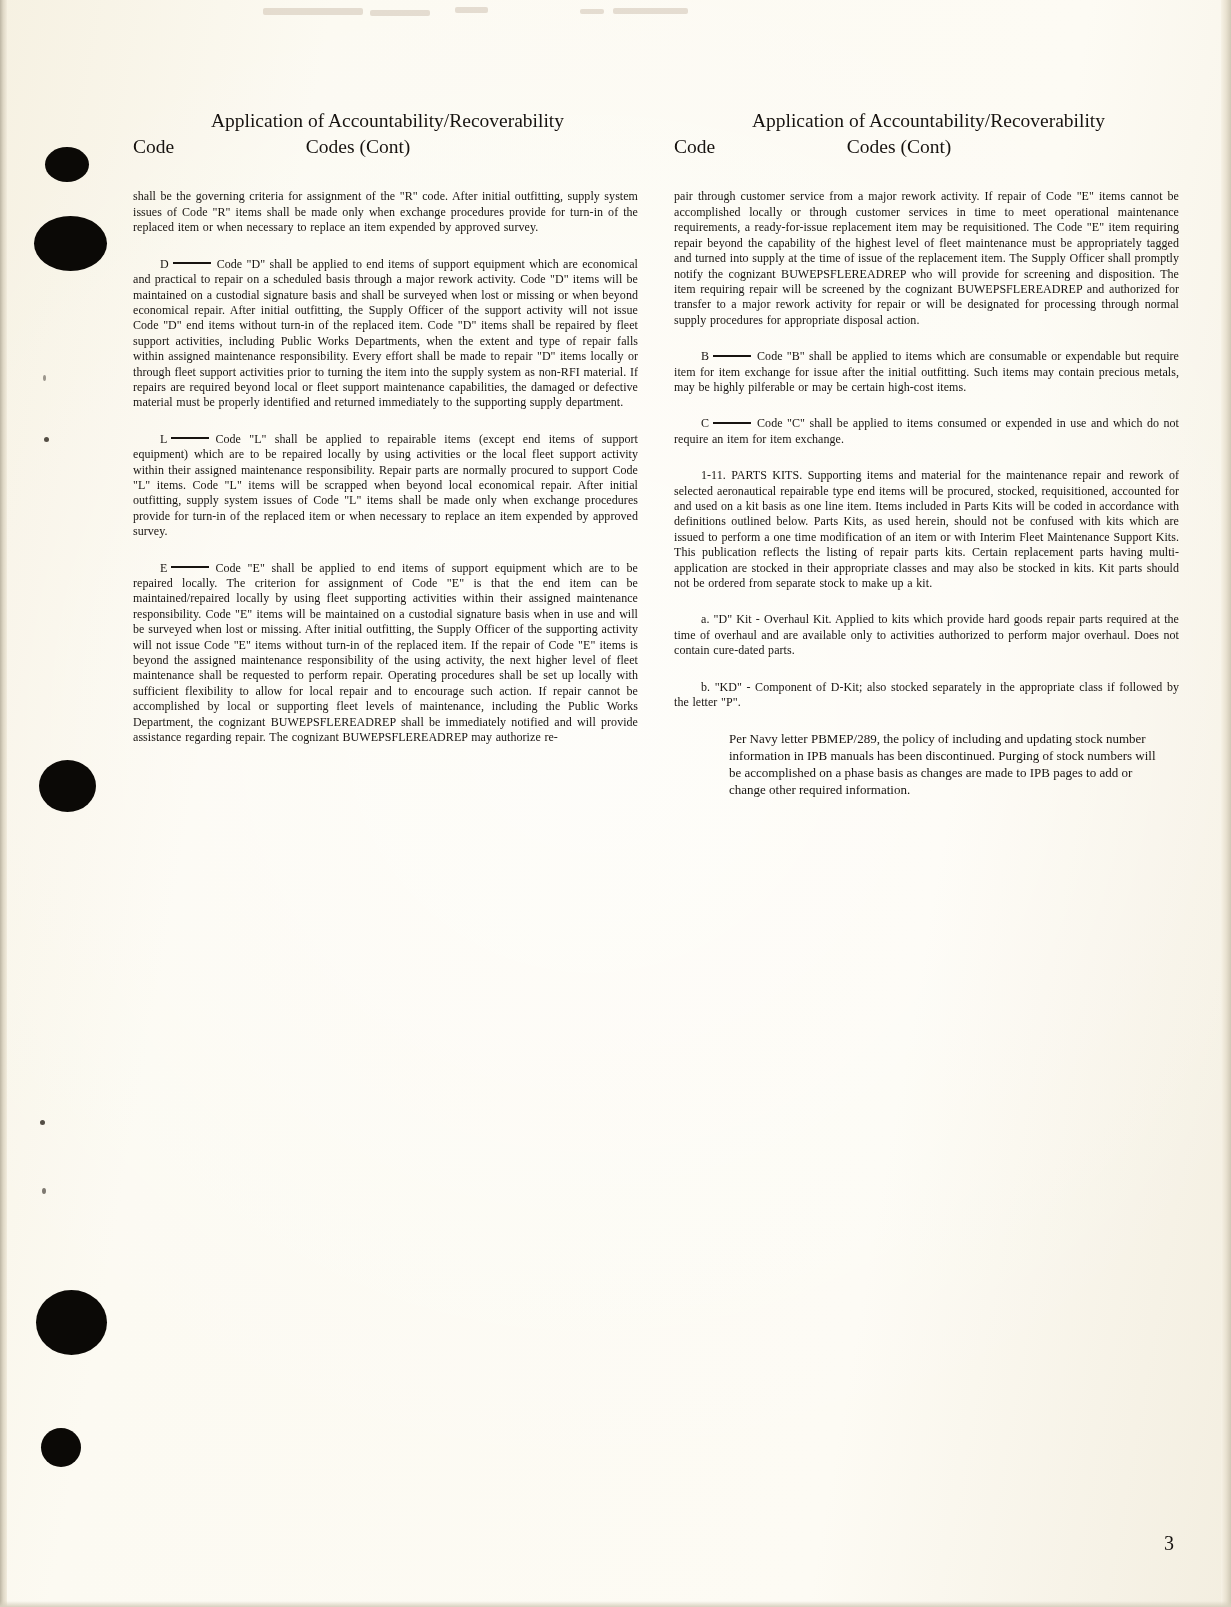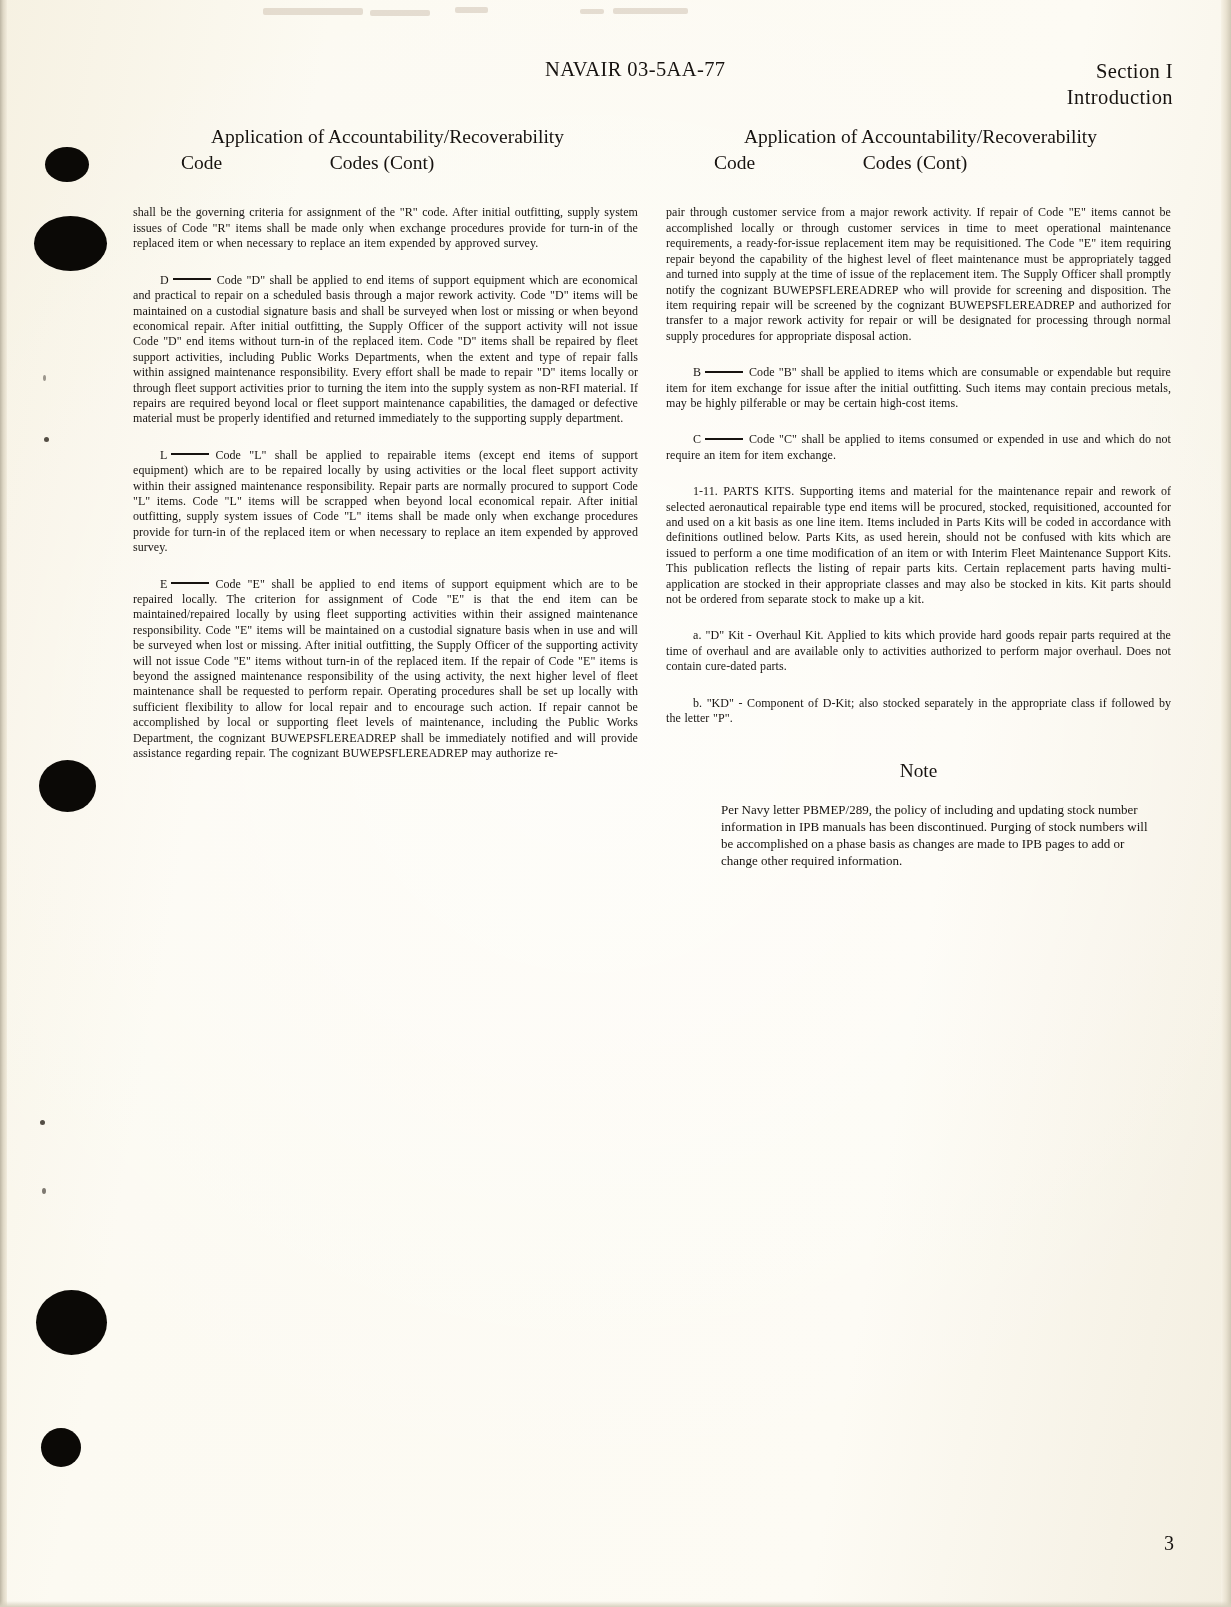--- a/index.html
+++ b/index.html
@@ -82,45 +82,44 @@
     align-items: flex-start;
     font-size: 20.5px;
     letter-spacing: 0.4px;
   }
   .rh-left { white-space: nowrap; margin-left: 415px; }
   .rh-right { text-align: right; line-height: 1.28; }
 
   
   .columns {
     position: absolute;
-    top: 124px;
+    top: 108px;
     left: 133px;
     width: 1052px;
     display: flex;
-    gap: 28px;
+    gap: 36px;
   }
   .col { width: 505px; }
 
   .col-head {
     display: block;
     font-size: 19.5px;
     line-height: 1.32;
     margin-bottom: 30px;
   }
   .col-head .head-line1 {
     display: block;
     text-align: center;
     white-space: nowrap;
     margin-left: 4px;
   }
   .col-head .head-line2 {
     display: flex;
     justify-content: space-between;
     align-items: center;
-    margin-left: 48px;
   }
   .col-head .head-line2 .spacer-right { width: 96px; }
 
   p.para {
     margin: 0 0 21px 0;
     font-size: 12px;
     line-height: 1.285;
     text-align: justify;
     text-justify: inter-word;
     letter-spacing: 0.05px;
@@ -177,27 +176,20 @@
   <div class="hole" style="left:34px; top:216px; width:73px; height:55px;"></div>
   <div class="hole" style="left:39px; top:760px; width:57px; height:52px;"></div>
   <div class="hole" style="left:36px; top:1290px; width:71px; height:65px;"></div>
   <div class="hole" style="left:41px; top:1428px; width:40px; height:39px;"></div>
 
   <div class="speck" style="left:43px; top:375px; width:3px; height:6px; opacity:0.45;"></div>
   <div class="speck" style="left:44px; top:437px; width:5px; height:5px;"></div>
   <div class="speck" style="left:40px; top:1120px; width:5px; height:5px;"></div>
   <div class="speck" style="left:42px; top:1188px; width:4px; height:6px; opacity:0.6;"></div>
 
-  <div class="running-head">
-    <div class="rh-left">NAVAIR 03-5AA-77</div>
-    <div class="rh-right">
-      <div>Section I</div>
-      <div>Introduction</div>
-    </div>
-  </div>
 
   <div class="columns">
 
     <div class="col">
 
       <div class="col-head">
         <span class="head-line1">Application of Accountability/Recoverability</span>
         <span class="head-line2">
           <span>Code</span>
           <span>Codes (Cont)</span>
@@ -251,21 +243,20 @@
       </p>
 
       <p class="para indent">
         <span>a.  "D" Kit - Overhaul Kit.  Applied to kits which provide hard goods repair parts required at the time of overhaul and are available only to activities authorized to perform major overhaul.  Does not contain cure-dated parts.</span>
       </p>
 
       <p class="para indent">
         <span>b.  "KD" - Component of D-Kit; also stocked separately in the appropriate class if followed by the letter "P".</span>
       </p>
 
-      <div class="note-heading">Note</div>
       <p class="note-body">Per Navy letter PBMEP/289, the policy of including and updating stock number information in IPB manuals has been discontinued.  Purging of stock numbers will be accomplished on a phase basis as changes are made to IPB pages to add or change other required information.</p>
 
     </div>
 
   </div>
 
   <div class="page-number">3</div>
 
 </div>
 

